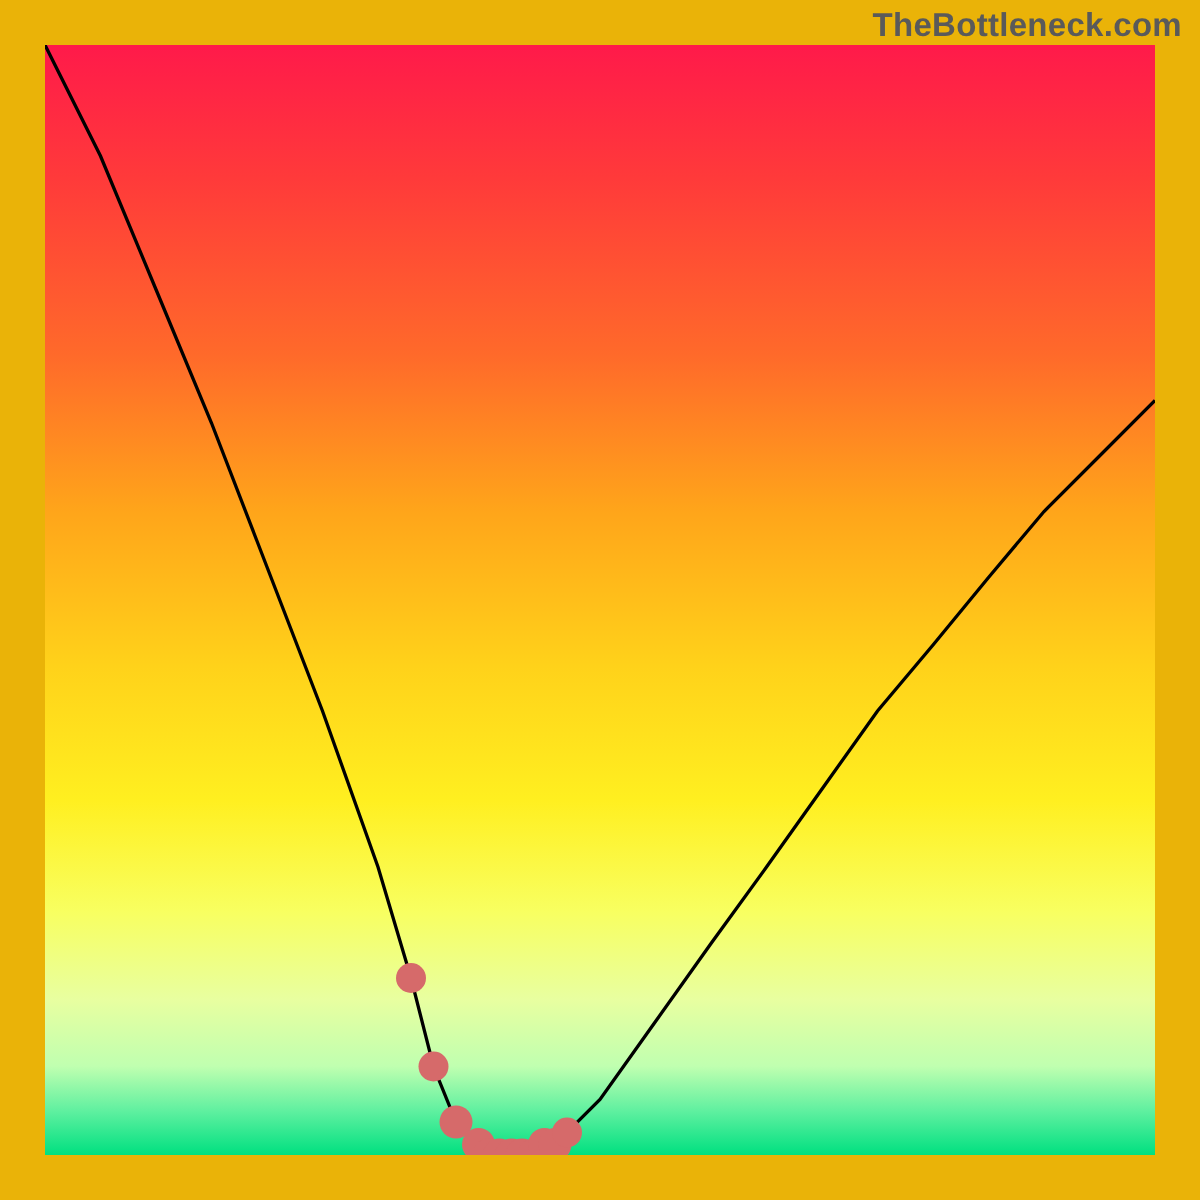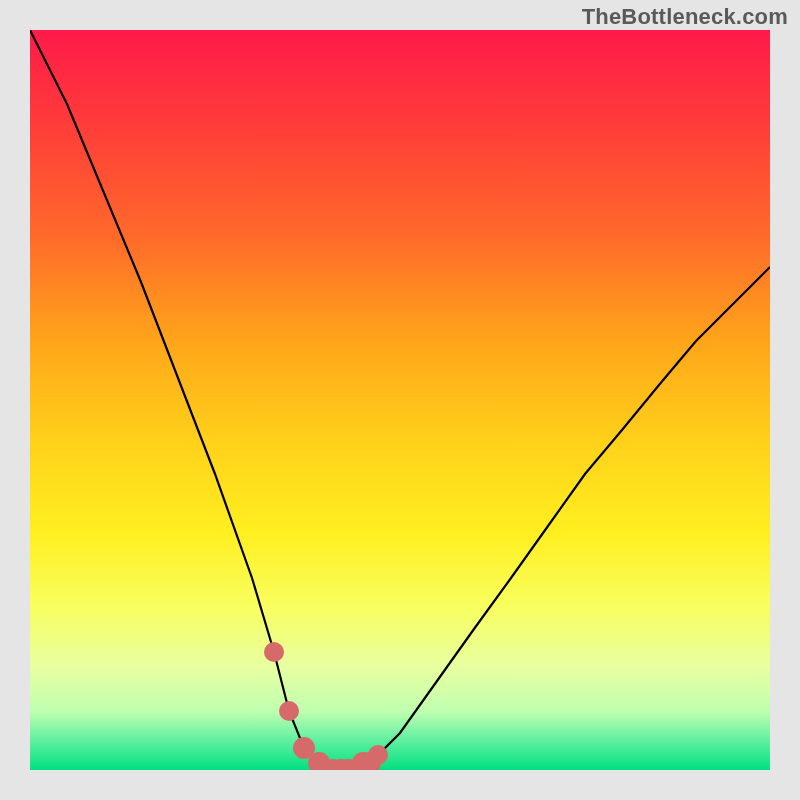--- a/index.html
+++ b/index.html
@@ -1,21 +1,21 @@
 <!DOCTYPE html>
 <html><head>
 <meta charset="utf-8">
 <style>
   * { margin: 0; padding: 0; box-sizing: border-box; }
   html, body { width: 800px; height: 800px; overflow: hidden; background: #000; }
   .stage {
     position: relative;
     width: 800px;
     height: 800px;
-    background: #e5e5e5;
+    background: #eab308;
   }
   .plot-area {
     position: absolute;
     left: 30px;
     top: 30px;
     width: 740px;
     height: 740px;
     background: linear-gradient(to bottom,
       #ff1a4a 0%,
       #ff3a3a 12%,

